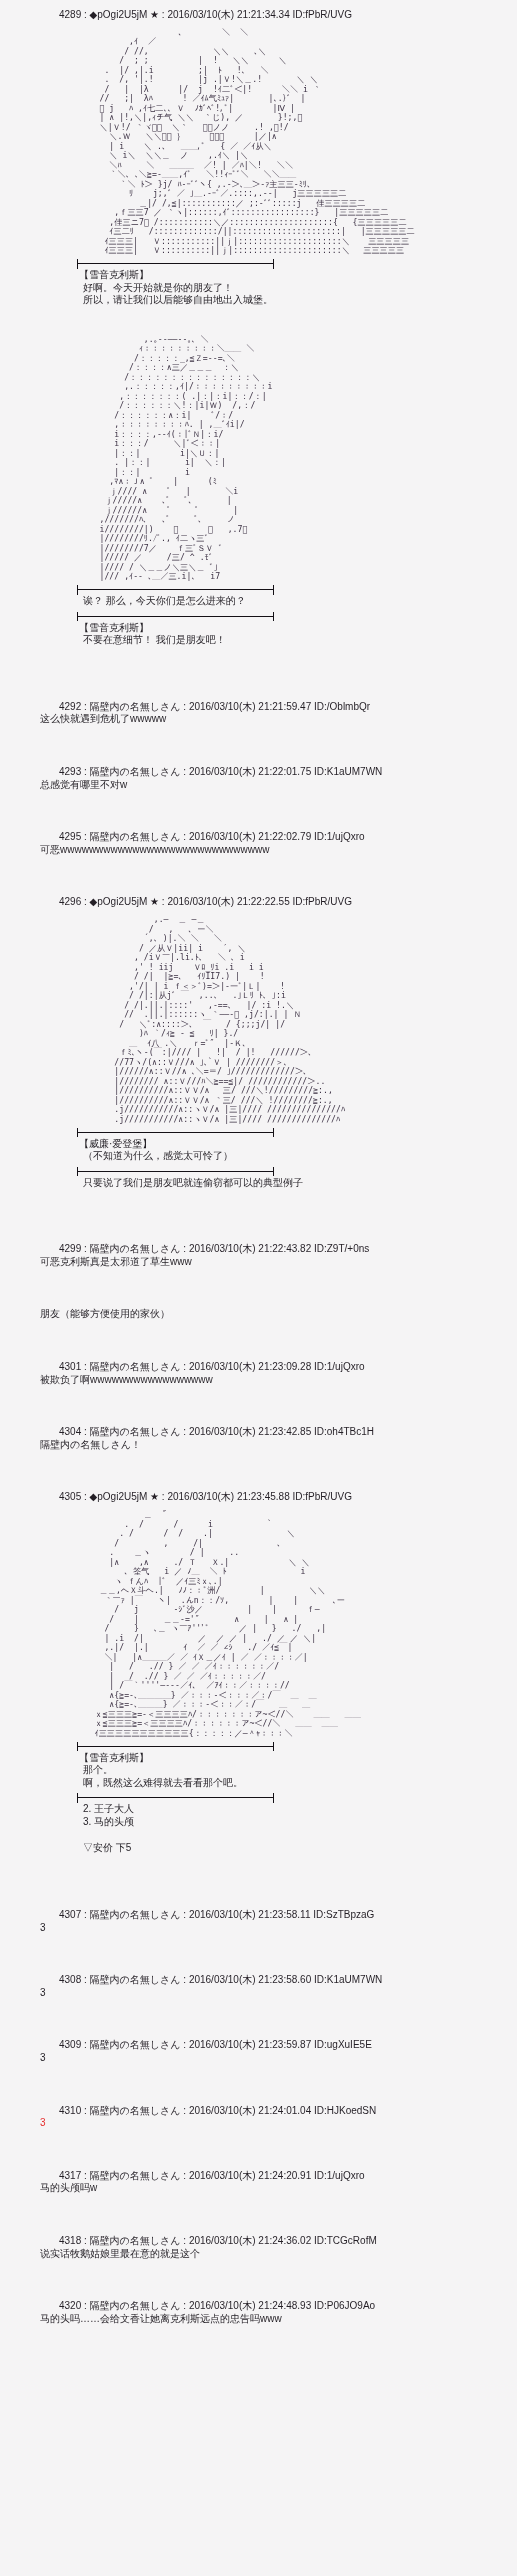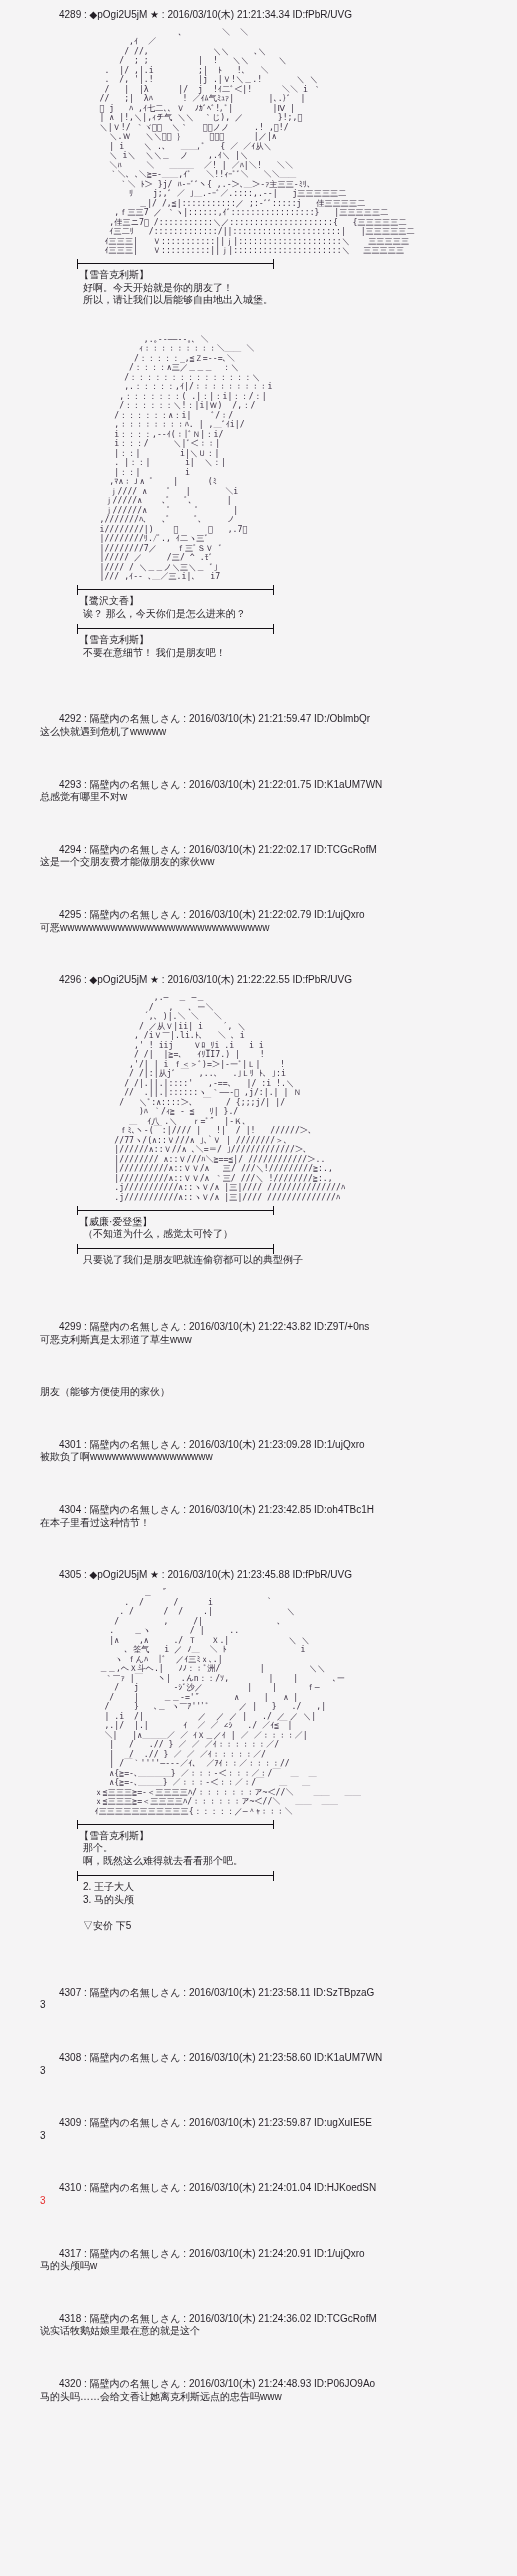--- a/index.html
+++ b/index.html
@@ -137,37 +137,32 @@
         ｊ/////∧    ､ﾟ   ﾟ､       |
         ｊ//////∧    ﾟ     ﾟ       |
        ,///////ﾊ､   ､ﾟ     ﾟ､     ノ
        i////////|)    ﾟ      ﾟ   ,.7ﾞ
        |////////ﾘ./ﾟ., ｲ二ヽ三ﾞ
        |////////7／    ｆ三ﾟＳＶ ﾞ
        |///// ／     /三/ ^ .ﾓﾞ
        |//// / ＼＿＿ノ＼三＼＿ ﾞ｣
        |/// ,ｲ-- ､＿／三.i|､   i7</pre>
       <div class="divider"></div>
-      <div class="speaker">【鹭沢文香】</div>
       <div class="dialog-line">诶？ 那么，今天你们是怎么进来的？</div>
       <div class="divider"></div>
       <div class="speaker">【雪音克利斯】</div>
       <div class="dialog-line">不要在意细节！ 我们是朋友吧！</div>
     </article>
     <article class="post">
       <div class="post-header"><span class="post-number">4292</span><span class="sep"> : </span><span class="poster-name">隔壁内の名無しさん</span><span class="sep"> : </span><span class="post-date">2016/03/10(木) 21:21:59.47</span> <span class="post-id">ID:/OblmbQr</span></div>
       <div class="reply-line">这么快就遇到危机了wwwww</div>
     </article>
     <article class="post">
       <div class="post-header"><span class="post-number">4293</span><span class="sep"> : </span><span class="poster-name">隔壁内の名無しさん</span><span class="sep"> : </span><span class="post-date">2016/03/10(木) 21:22:01.75</span> <span class="post-id">ID:K1aUM7WN</span></div>
       <div class="reply-line">总感觉有哪里不对w</div>
-    </article>
-    <article class="post">
-      <div class="post-header"><span class="post-number">4294</span><span class="sep"> : </span><span class="poster-name">隔壁内の名無しさん</span><span class="sep"> : </span><span class="post-date">2016/03/10(木) 21:22:02.17</span> <span class="post-id">ID:TCGcRofM</span></div>
-      <div class="reply-line">这是一个交朋友费才能做朋友的家伙ww</div>
     </article>
     <article class="post">
       <div class="post-header"><span class="post-number">4295</span><span class="sep"> : </span><span class="poster-name">隔壁内の名無しさん</span><span class="sep"> : </span><span class="post-date">2016/03/10(木) 21:22:02.79</span> <span class="post-id">ID:1/ujQxro</span></div>
       <div class="reply-line">可恶wwwwwwwwwwwwwwwwwwwwwwwwwwwww</div>
     </article>
     <article class="post post--aa">
       <div class="post-header"><span class="post-number">4296</span><span class="sep"> : </span><span class="poster-name">◆pOgi2U5jM ★</span><span class="sep"> : </span><span class="post-date">2016/03/10(木) 21:22:22.55</span> <span class="post-id">ID:fPbR/UVG</span></div>
       <pre class="aa">                  ,.—  ＿ ―＿
                  /   ,   ､ ー＼
                 ´,､ )|.＼ ＼   ＼
@@ -202,21 +197,21 @@
     </article>
     <article class="post">
       <div class="reply-line">朋友（能够方便使用的家伙）</div>
     </article>
     <article class="post">
       <div class="post-header"><span class="post-number">4301</span><span class="sep"> : </span><span class="poster-name">隔壁内の名無しさん</span><span class="sep"> : </span><span class="post-date">2016/03/10(木) 21:23:09.28</span> <span class="post-id">ID:1/ujQxro</span></div>
       <div class="reply-line">被欺负了啊wwwwwwwwwwwwwwwww</div>
     </article>
     <article class="post">
       <div class="post-header"><span class="post-number">4304</span><span class="sep"> : </span><span class="poster-name">隔壁内の名無しさん</span><span class="sep"> : </span><span class="post-date">2016/03/10(木) 21:23:42.85</span> <span class="post-id">ID:oh4TBc1H</span></div>
-      <div class="reply-line">在本子里看过这种情节！</div>
+      <div class="reply-line">隔壁内の名無しさん！</div>
     </article>
     <article class="post post--aa">
       <div class="post-header"><span class="post-number">4305</span><span class="sep"> : </span><span class="poster-name">◆pOgi2U5jM ★</span><span class="sep"> : </span><span class="post-date">2016/03/10(木) 21:23:45.88</span> <span class="post-id">ID:fPbR/UVG</span></div>
       <pre class="aa">                ＿  ″
             .  /      /      i           `
            . /      /  /    .|               ＼
           /         ,     /|               ､
          .    ＿ヽ        / |     ..
          |∧    ,∧     ./ Ｔ   Ｘ.|            ＼ ＼
             ､ 筌气   i ／ ﾉ＿  ＼ ﾄ               i

